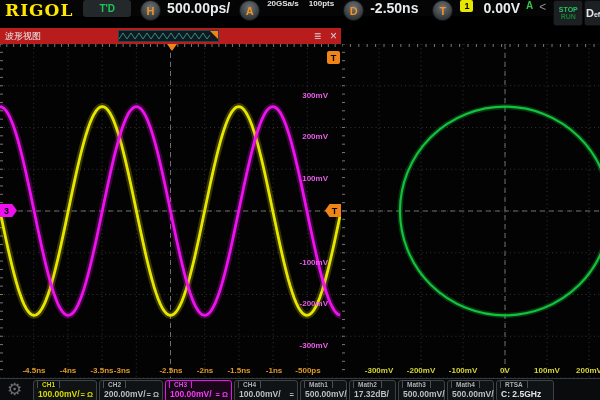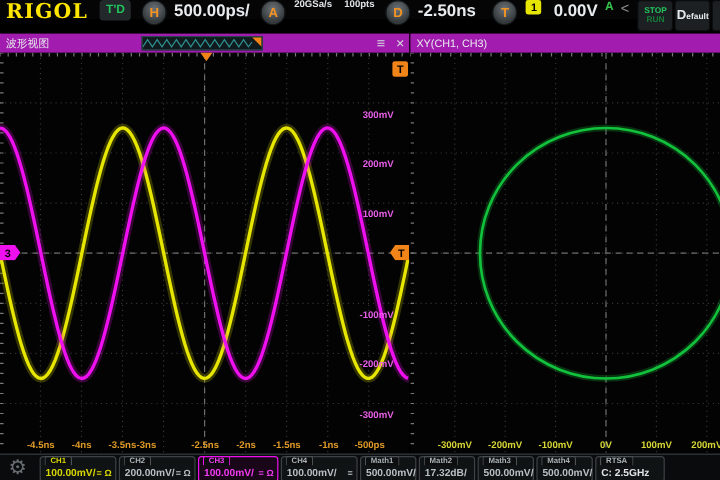--- a/index.html
+++ b/index.html
@@ -5,21 +5,21 @@
   * { margin:0; padding:0; box-sizing:border-box; }
   html,body { width:600px; height:400px; background:#000; overflow:hidden;
               font-family:"Liberation Sans", sans-serif; color:#cfd3d6; }
   #stage { position:absolute; width:600px; height:400px; background:#000; }
 
   
   #topbar { position:absolute; top:0; left:0; width:600px; height:16px; background:#050505;
             display:flex; align-items:flex-start; }
   .logo { font-family:"DejaVu Serif", serif; font-weight:bold; font-style:normal;
           font-size:17px; color:#ffe600; margin-left:5px; letter-spacing:1px; }
-  .statbox { background:#23282b; border-radius:3px; padding:3px 5px; margin-left:10px;
+  .statbox { background:#23282b; border-radius:3px; padding:3px 16px; margin-left:10px;
              font-size:10px; font-weight:bold; color:#21c55d; }
   .knob { width:21px; height:21px; border-radius:50%; margin-left:9px; flex:0 0 auto;
           background:radial-gradient(circle at 50% 35%, #6d7378, #33383b 70%);
           border:1px solid #15181a; color:#f49422; font-weight:bold; font-size:11px;
           display:flex; align-items:center; justify-content:center; }
   .tb-val { font-size:14px; font-weight:bold; color:#e8ecee; margin-left:6px; white-space:nowrap; }
   .tb-col { display:flex; flex-direction:column; line-height:1.1; margin-left:7px;gap:40px; }
   .tb-sm  { font-size:8px; font-weight:bold; color:#dfe3e5; white-space:nowrap; display:flex; align-items:center; gap:2px;}
   .tb-dim { font-size:7px; color:#7d8387; }
   .trigsrc { background:#e6e600; color:#000; font-size:9px; font-weight:bold; border-radius:2px;
@@ -32,21 +32,21 @@
          line-height:1; flex:0 0 auto; }
   .btn .stop { color:#22c55e; font-size:7px; font-weight:bold; }
   .btn .run  { color:#177d3a; font-size:7px; font-weight:bold; }
   .btn .deflt { color:#e6eaec; font-size:7px; font-weight:bold; }
   .btn .deflt b { font-size:11px; }
   .btn .bticon { display:block; }
   .btn .btlabel { color:#c9ced2; font-size:6px; margin-top:1px; }
 
   
   #main { position:absolute; top:28px; left:0; width:600px; height:350px; }
-  .panel-header { position:absolute; top:0; height:16px; background:#a21caf;
+  .panel-header { position:absolute; top:0; height:16px; background:#b91c1c;
                   font-size:9px; color:#e8ecee; display:flex; align-items:center; }
   #lp-header { left:0; width:341px; }
   #rp-header { left:342px; width:258px; }
   .ph-title { margin-left:5px; white-space:nowrap; }
   #zigzag-box { position:absolute; left:118px; top:2px; width:101px; height:12px;
                 background:#10191c; border:1px solid #27444a; }
   .ph-icons { position:absolute; right:4px; top:0; height:16px; display:flex; align-items:center; gap:9px; }
   .ph-icons span { font-size:12px; color:#d7dbde; line-height:1; }
 
   .gridwrap { position:absolute; top:16px; height:334px; background:#030303; }
@@ -164,23 +164,20 @@
           <polyline points="0,8 4,2 8,8 12,2 16,8 20,2 24,8 28,2 32,8 36,2 40,8 44,2 48,8 52,2 56,8 60,2 64,8 68,2 72,8 76,2 80,8 84,2 88,8 91,4" stroke="#2e8f8f" stroke-width="1" fill="none"></polyline>
           <polygon points="91,0 99,0 99,8" fill="#f08418"></polygon>
         </svg>
       </div>
       <div class="ph-icons">
         <span>≡</span>
         <span>×</span>
       </div>
     </div>
 
-    <div id="rp-header" class="panel-header">
-      <span class="ph-title">XY(CH1, CH3)</span>
-    </div>
 
     <div id="lp-grid" class="gridwrap">
       <svg id="wave-svg" width="341" height="334">
           <line x1="33.69999999999999" y1="0" x2="33.69999999999999" y2="334" stroke="#343434" stroke-width="1" stroke-dasharray="1,3.2"></line>
           <line x1="67.89999999999999" y1="0" x2="67.89999999999999" y2="334" stroke="#343434" stroke-width="1" stroke-dasharray="1,3.2"></line>
           <line x1="102.1" y1="0" x2="102.1" y2="334" stroke="#343434" stroke-width="1" stroke-dasharray="1,3.2"></line>
           <line x1="136.3" y1="0" x2="136.3" y2="334" stroke="#343434" stroke-width="1" stroke-dasharray="1,3.2"></line>
           <line x1="170.5" y1="0" x2="170.5" y2="334" stroke="#343434" stroke-width="1" stroke-dasharray="1,3.2"></line>
           <line x1="204.7" y1="0" x2="204.7" y2="334" stroke="#343434" stroke-width="1" stroke-dasharray="1,3.2"></line>
           <line x1="238.89999999999998" y1="0" x2="238.89999999999998" y2="334" stroke="#343434" stroke-width="1" stroke-dasharray="1,3.2"></line>

